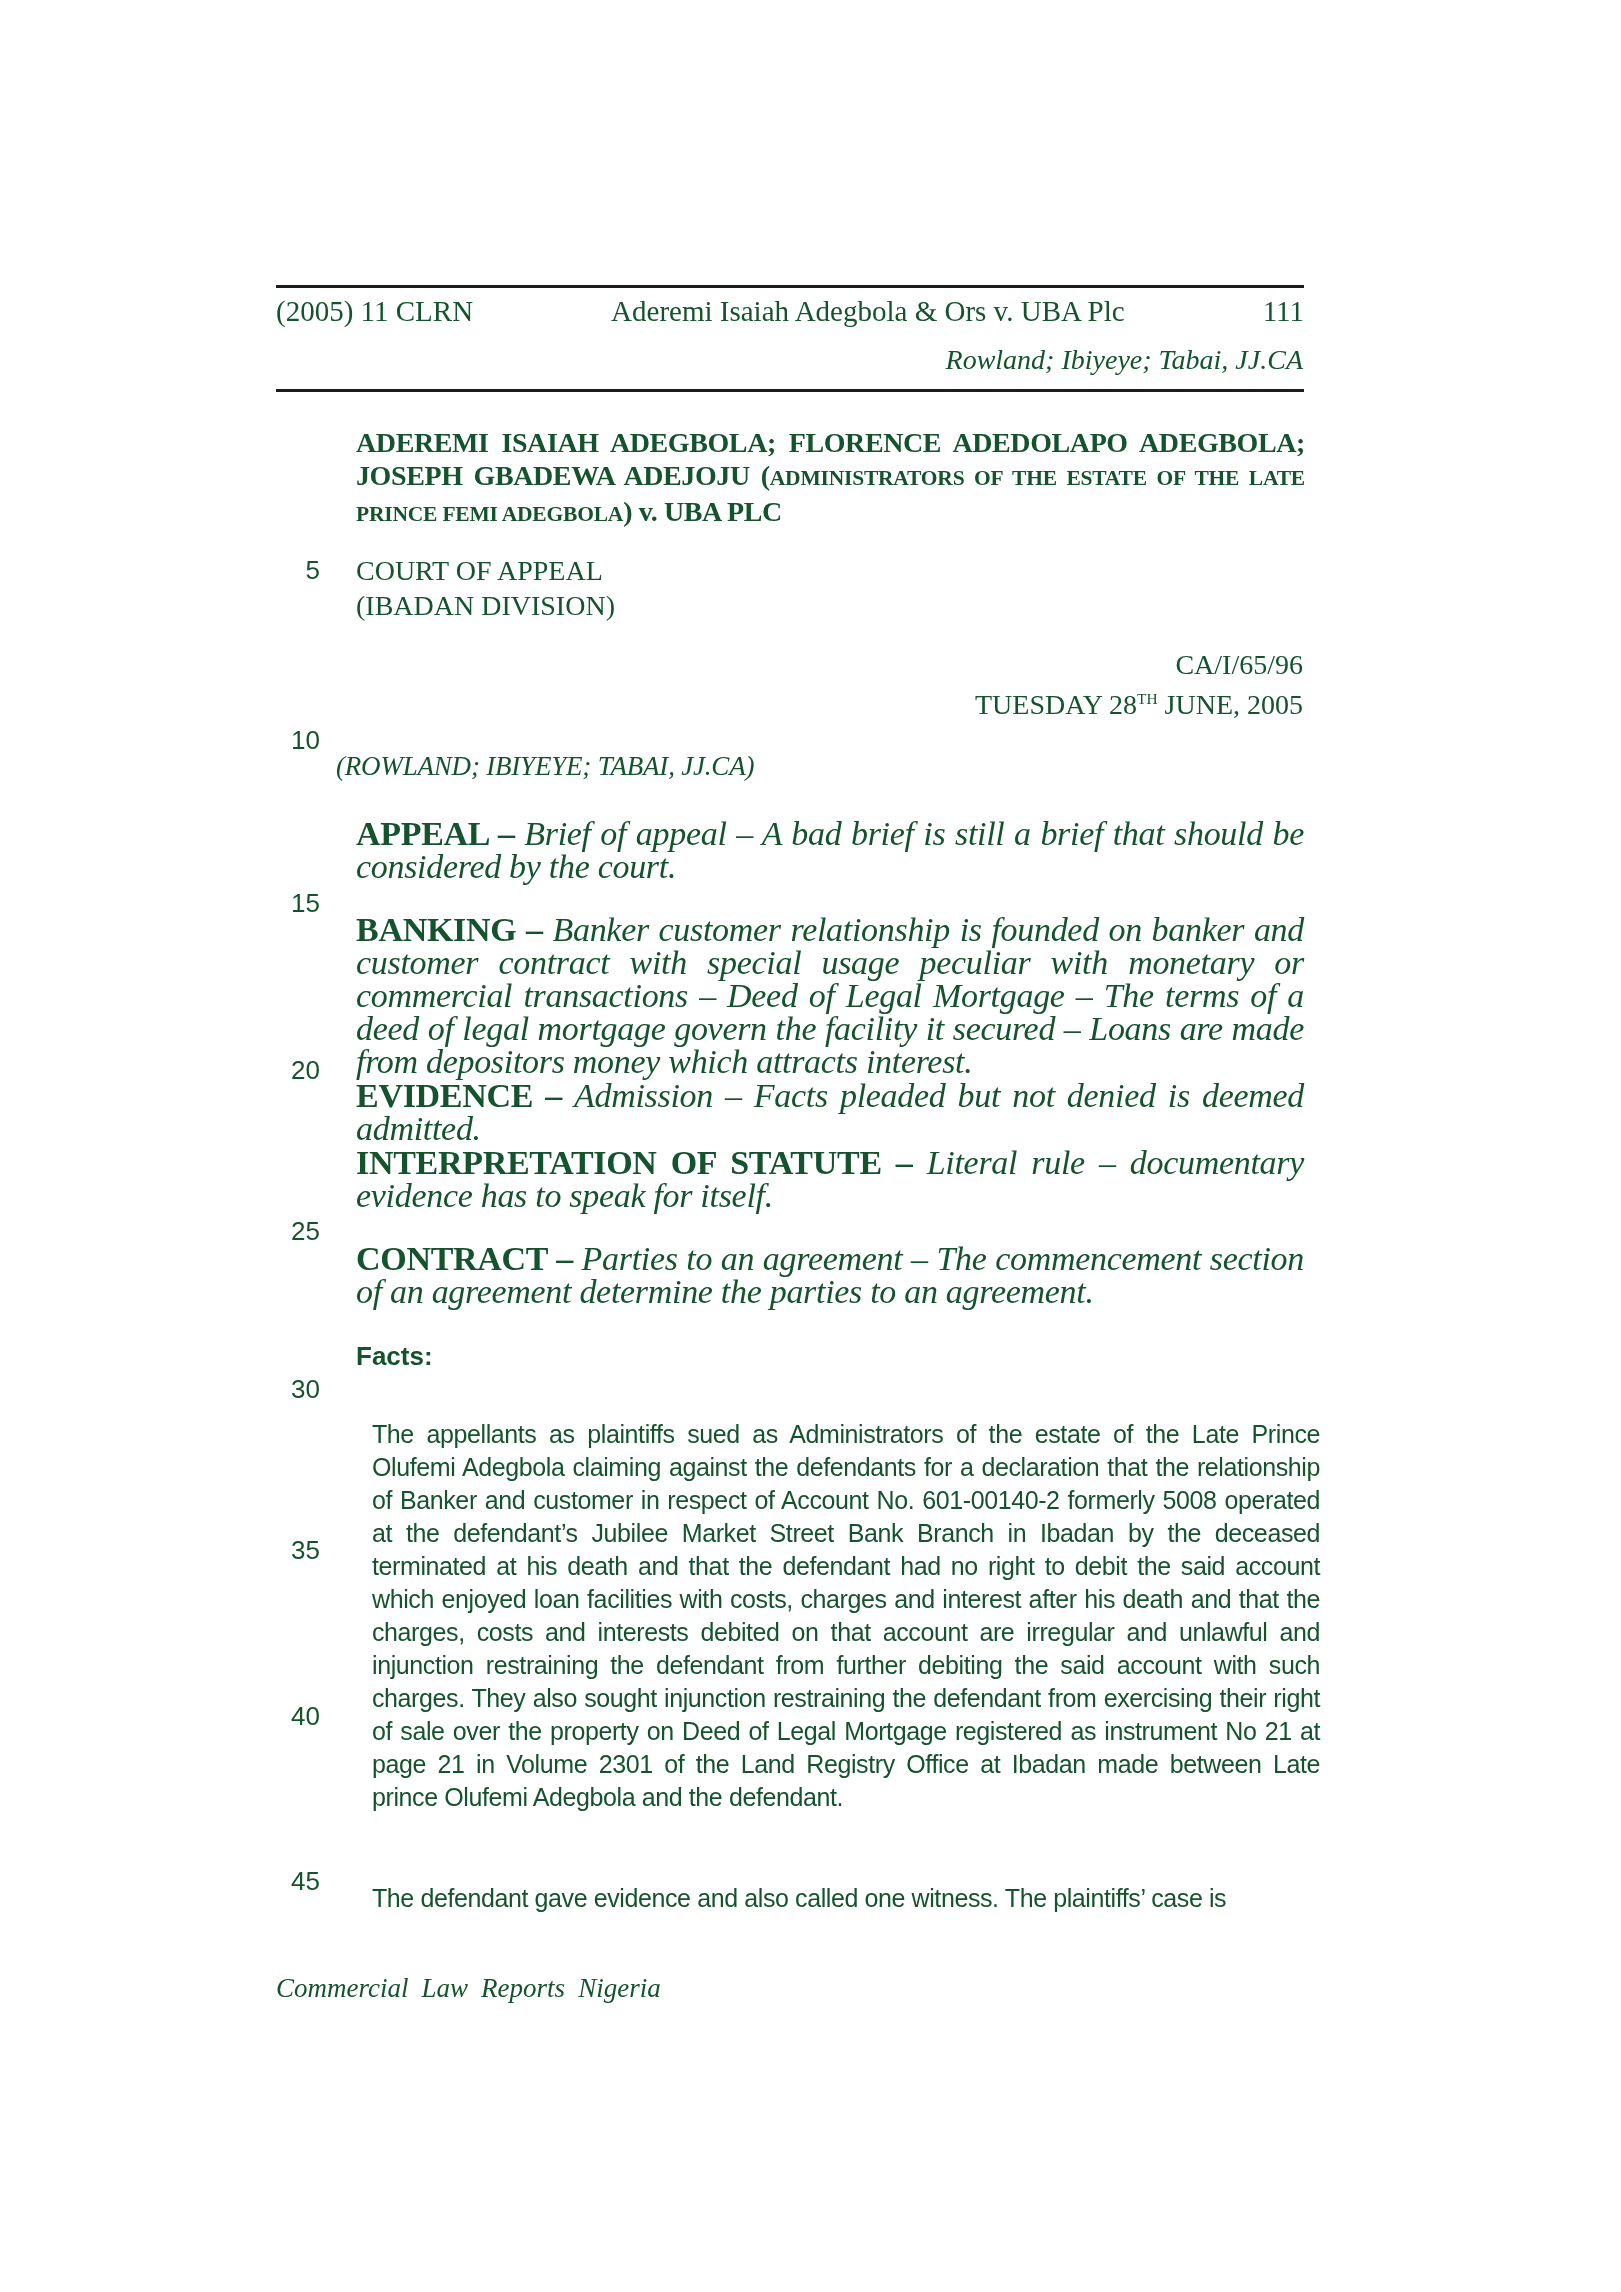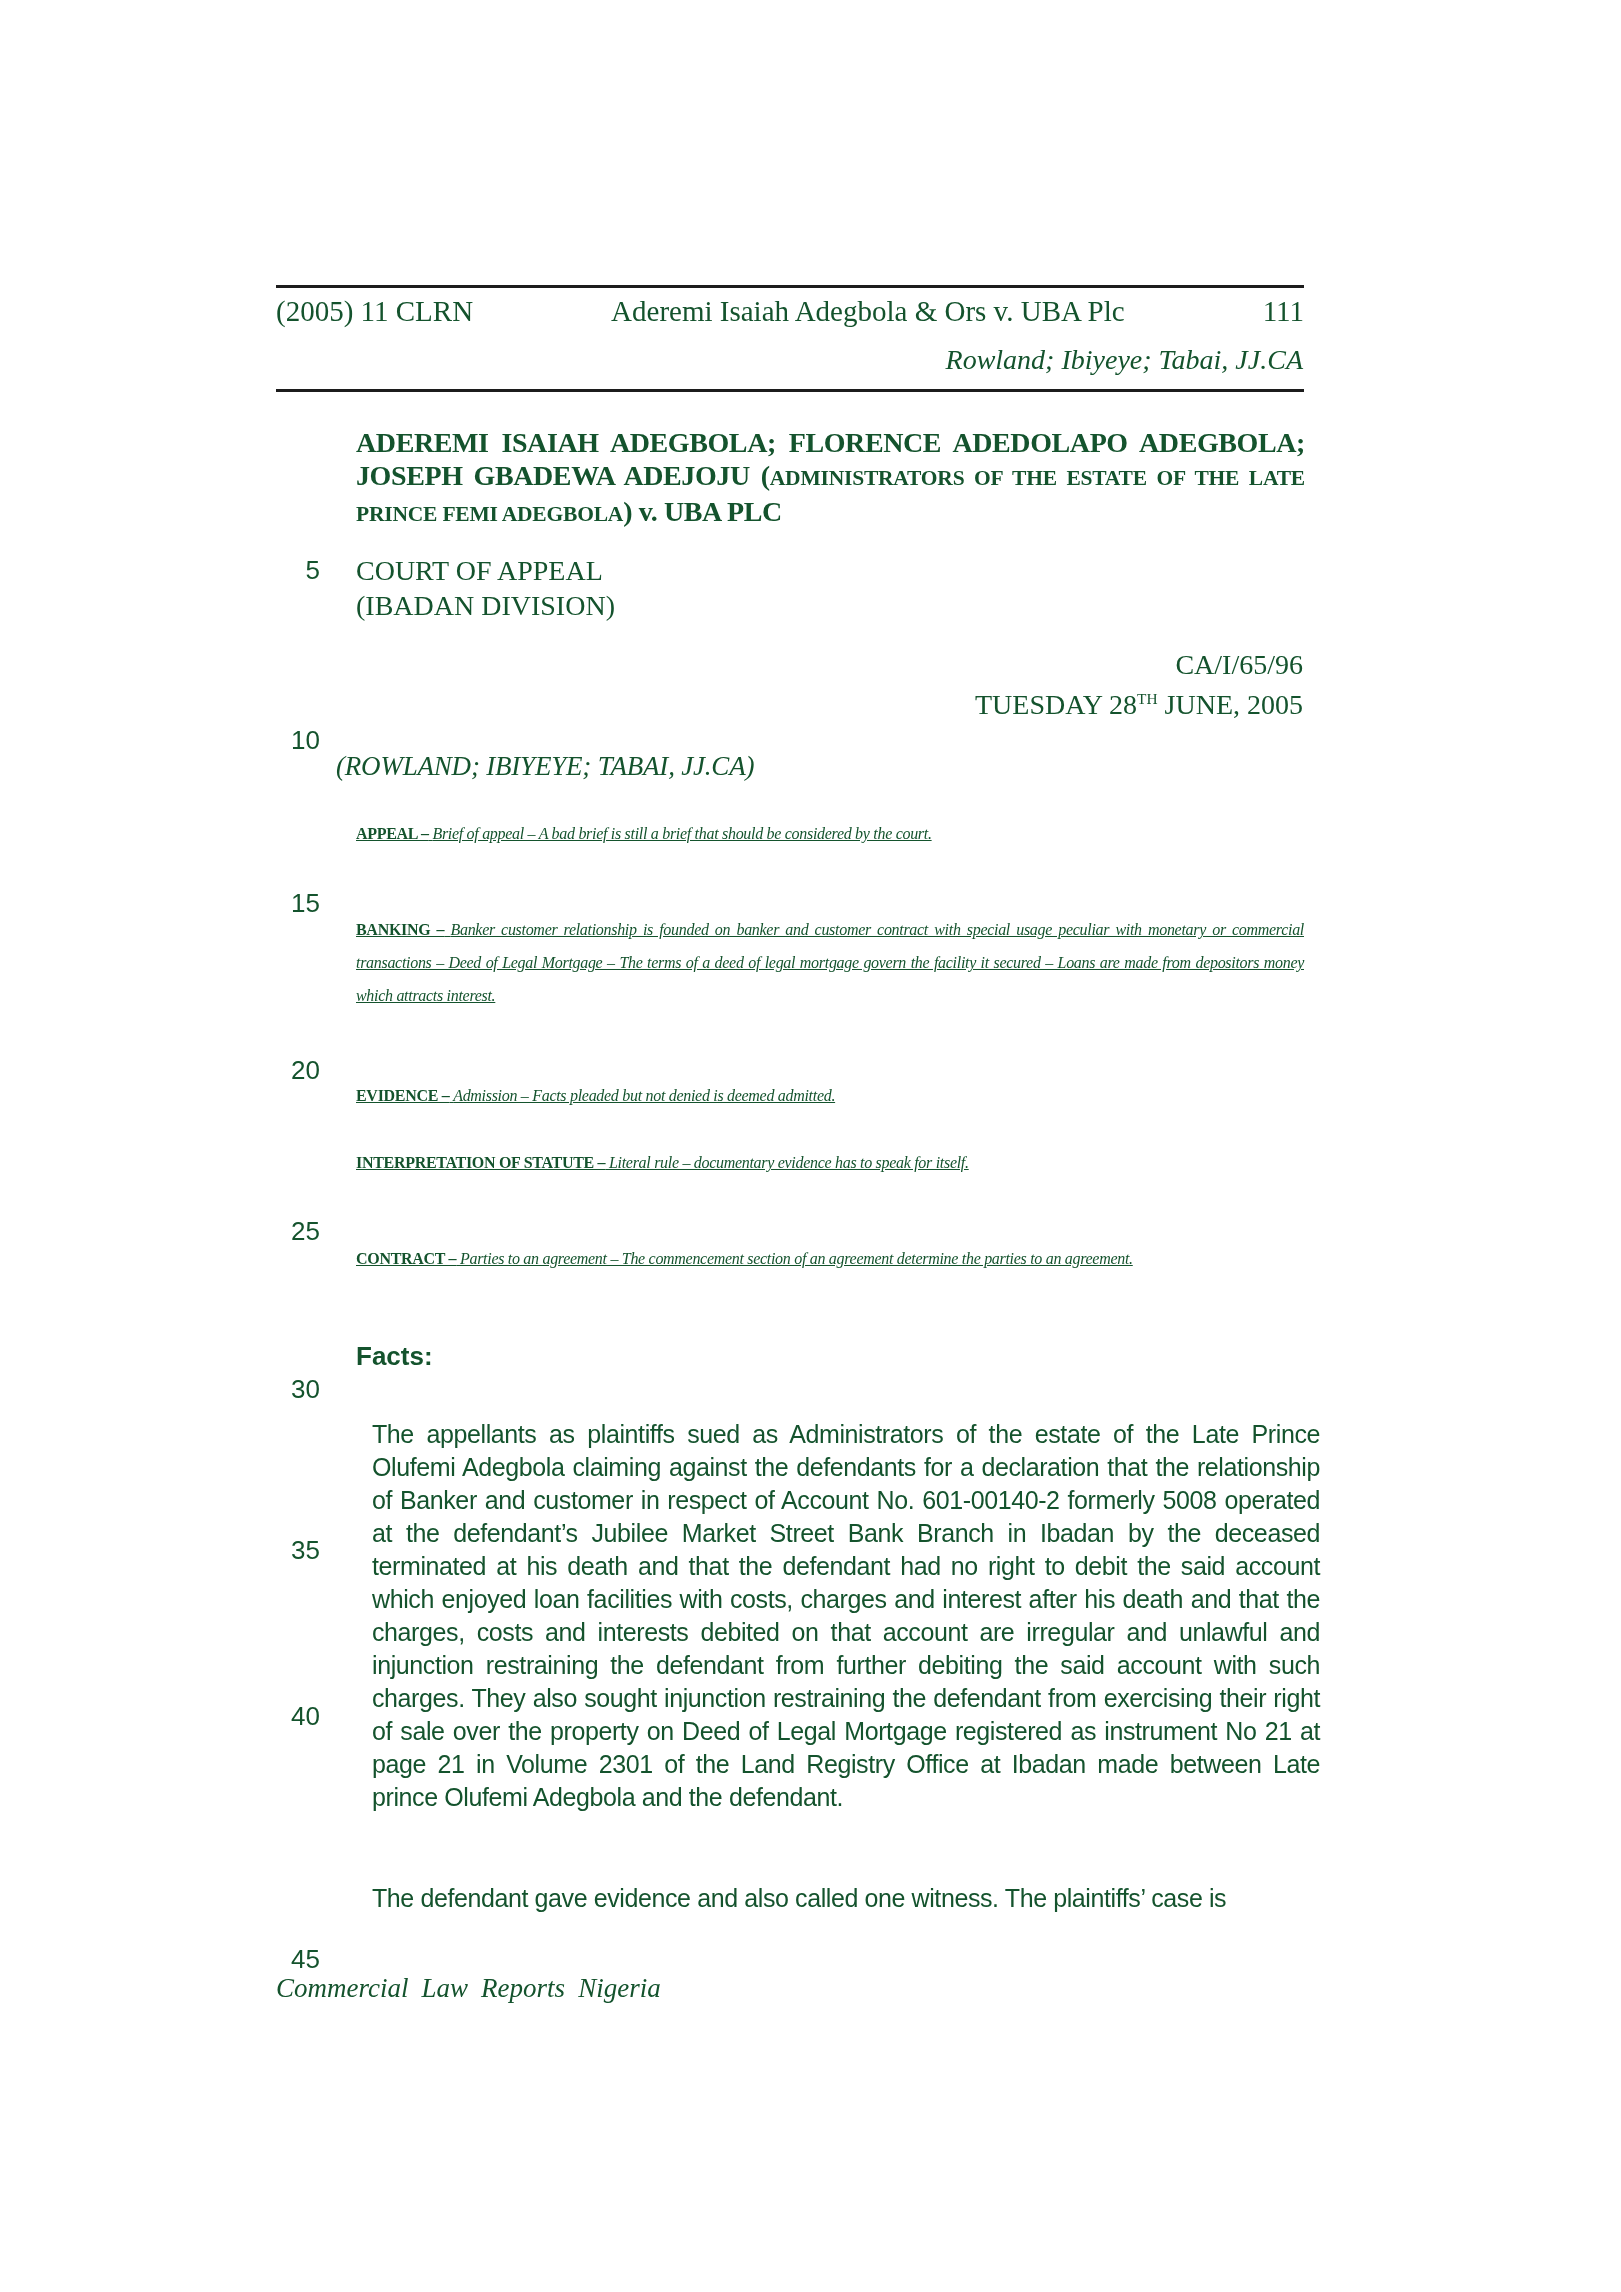--- a/index.html
+++ b/index.html
@@ -74,25 +74,24 @@
     top: 751px;
     font-style: italic;
     font-size: 27px;
     letter-spacing: -0.2px;
   }
   .catchword {
     position: absolute;
     left: 356px;
     width: 948px;
     margin: 0;
-    font-size: 16px;
+    font-size: 34px;
     line-height: 33px;
     letter-spacing: -0.3px;
     text-align: justify;
-    text-decoration: underline;
   }
   .catchword .cw-label { font-weight: bold; font-style: normal; }
   .catchword .cw-text { font-style: italic; }
   .cw-0 { top: 817px; }
   .cw-1 { top: 913px; }
   .cw-2 { top: 1079px; }
   .cw-3 { top: 1146px; }
   .cw-4 { top: 1242px; }
   .facts-heading {
     position: absolute;
@@ -155,21 +154,21 @@
   <div class="case-title"><span>ADEREMI ISAIAH ADEGBOLA; FLORENCE ADEDOLAPO ADEGBOLA; JOSEPH GBADEWA ADEJOJU (</span><span class="small-part">ADMINISTRATORS OF THE ESTATE OF THE LATE PRINCE FEMI ADEGBOLA</span><span>) v. UBA PLC</span></div>
 
   <div class="lineno" style="top:555px">5</div>
   <div class="lineno" style="top:725px">10</div>
   <div class="lineno" style="top:888px">15</div>
   <div class="lineno" style="top:1055px">20</div>
   <div class="lineno" style="top:1216px">25</div>
   <div class="lineno" style="top:1374px">30</div>
   <div class="lineno" style="top:1535px">35</div>
   <div class="lineno" style="top:1701px">40</div>
-  <div class="lineno" style="top:1944px">45</div>
+  <div class="lineno" style="top:1866px">45</div>
 
   <div class="court-block">
     <div>COURT OF APPEAL</div>
     <div>(IBADAN DIVISION)</div>
   </div>
 
   <div class="case-ref">
     <div>CA/I/65/96</div>
     <div><span>TUESDAY 28</span><sup>TH</sup><span> JUNE, 2005</span></div>
   </div>

